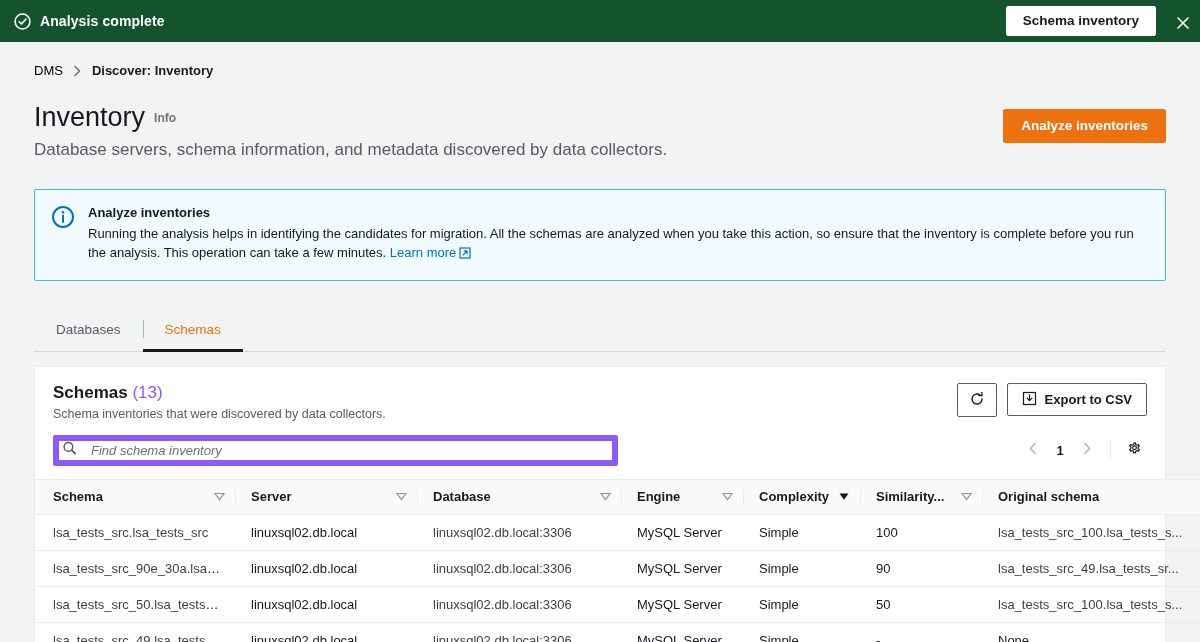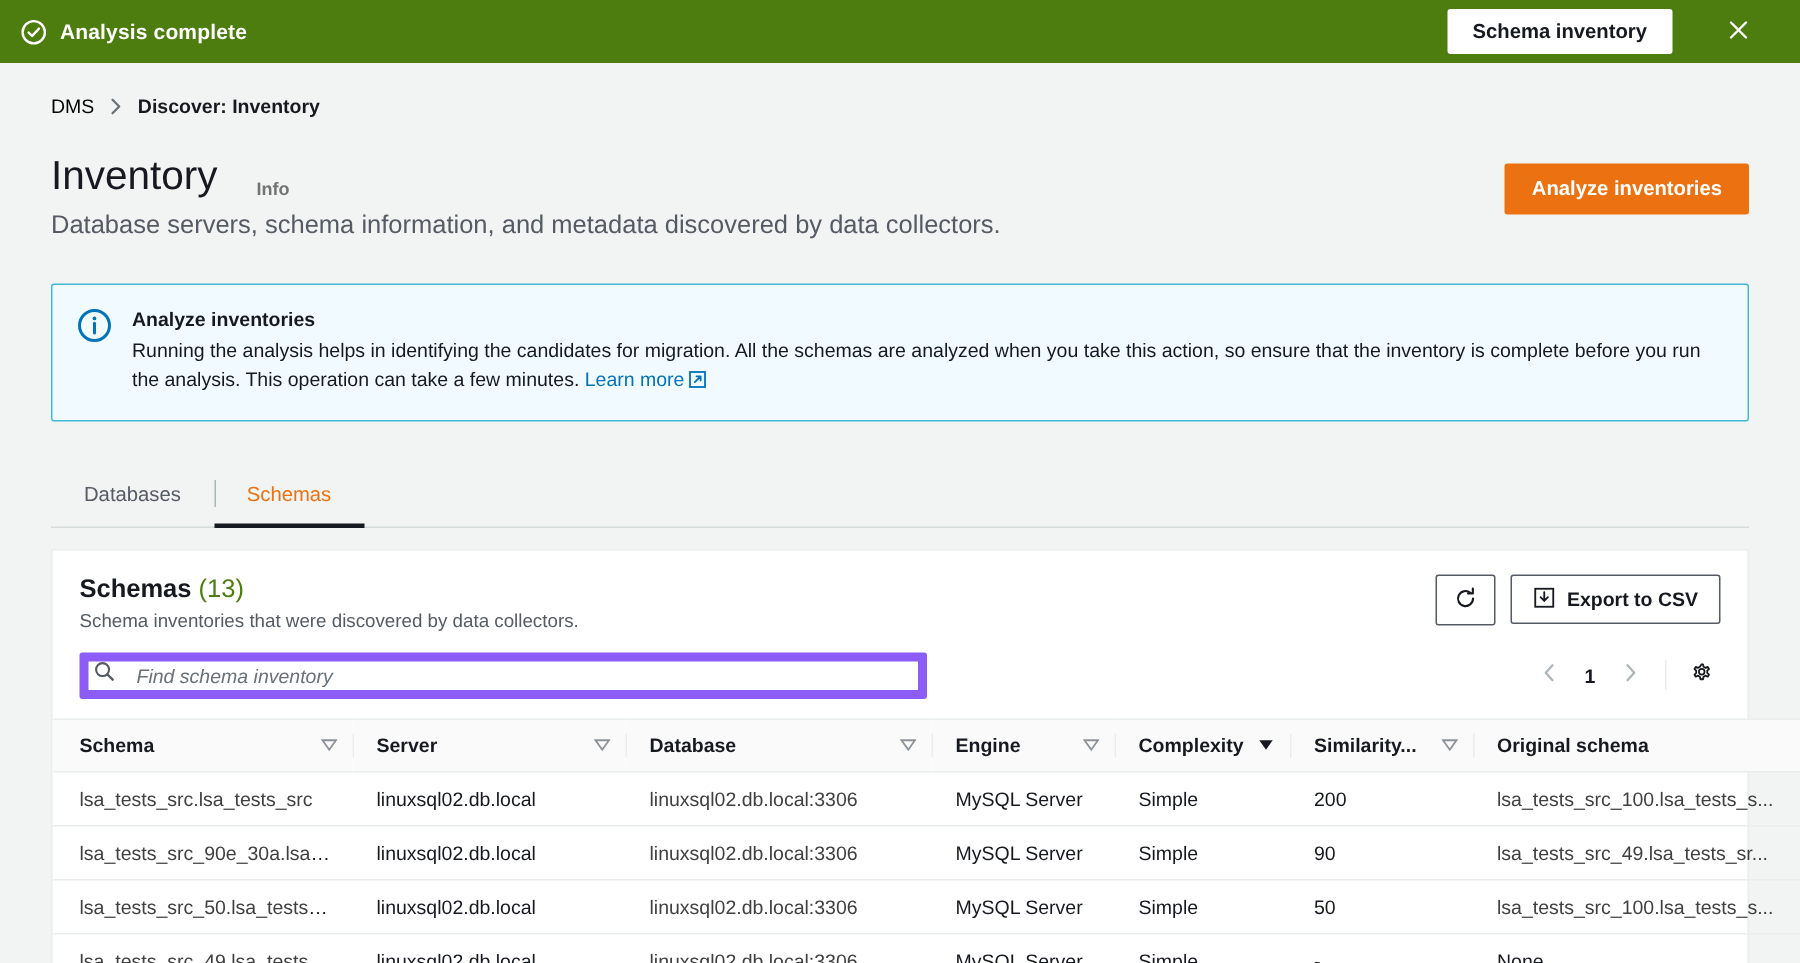--- a/index.html
+++ b/index.html
@@ -8,37 +8,37 @@
     width: 1200px; height: 642px;
     overflow: hidden;
     background: #f2f3f3;
     font-family: "Liberation Sans", sans-serif;
     color: #16191f;
   }
 
   
   .flash-banner {
     height: 42px;
-    background: #4d7c0f;
+    background: #14532d;
     display: flex;
     align-items: center;
-    padding: 0 30px 0 14px;
+    padding: 0 6px 0 14px;
     color: #ffffff;
   }
   .flash-left {
     display: flex; align-items: center; gap: 9px;
     flex: 1 1 auto;
   }
   .flash-text {
     font-size: 14px; font-weight: bold; letter-spacing: .1px;
   }
   .icon-check {
     width: 17px; height: 17px; display: inline-block; flex: none;
   }
-  .flash-right { display: flex; align-items: center; gap: 33px; }
+  .flash-right { display: flex; align-items: flex-end; gap: 16px; }
   .btn-schema-inventory {
     background: #ffffff;
     color: #16191f;
     border: 1px solid #ffffff;
     border-radius: 2px;
     font-family: "Liberation Sans", sans-serif;
     font-size: 13.5px;
     font-weight: bold;
     padding: 7px 16px;
     cursor: pointer;
@@ -60,21 +60,21 @@
     font-size: 13px;
   }
   .bc-link { color: #000000; text-decoration: none; cursor: pointer; }
   .bc-sep { color: #687078; font-size: 13px; display:flex; align-items:center; }
   .bc-current { color: #16191f; font-weight: bold; }
 
   .page-head {
     display: flex; align-items: flex-start; justify-content: space-between;
     margin-top: 24px;
   }
-  .title-row { display: flex; align-items: flex-end; gap: 26px; }
+  .title-row { display: flex; align-items: center; gap: 9px; }
   h1.page-title {
     font-size: 27px; font-weight: normal; margin: 0; line-height: 1.15;
     color: #16191f;
   }
   .info-link {
     color: #737373; font-size: 12px; font-weight: bold;
     text-decoration: none; cursor: pointer;
   }
   .page-desc {
     margin: 7px 0 0 0; font-size: 17px; color: #545b64; text-align: right;
@@ -128,21 +128,21 @@
     margin-top: 14px;
     background: #ffffff;
     border: 1px solid #eaeded;
     border-radius: 2px;
   }
   .card-head {
     display: flex; justify-content: space-between; align-items: flex-start;
     padding: 16px 18px 0 18px;
   }
   .card-title { font-size: 17px; font-weight: bold; color:#16191f; }
-  .card-title .count { font-weight: normal; color: #4d7c0f; margin-top: 18px; }
+  .card-title .count { font-weight: normal; color: #8b5cf6; margin-top: 18px; }
   .card-sub { font-size: 12.5px; color: #545b64; margin-top: 4px; }
   .card-actions { display: flex; gap: 10px; align-items: center; }
   .btn-normal {
     background: #fff; border: 1px solid #545b64; color: #16191f;
     border-radius: 2px; font-family: "Liberation Sans", sans-serif;
     font-size: 13px; font-weight: bold; padding: 7px 14px;
     cursor: pointer; display: flex; align-items: center; gap: 8px;
     line-height: 1;
   }
   .btn-icon-only { padding: 7px 11px; }
@@ -441,21 +441,21 @@
           </th>
         </tr>
       </thead>
       <tbody>
         <tr>
           <td><a class="cell-link">lsa_tests_src.lsa_tests_src</a></td>
           <td>linuxsql02.db.local</td>
           <td><a class="cell-link">linuxsql02.db.local:3306</a></td>
           <td>MySQL Server</td>
           <td>Simple</td>
-          <td>200</td>
+          <td>100</td>
           <td><a class="cell-link">lsa_tests_src_100.lsa_tests_s...</a></td>
         </tr>
         <tr>
           <td><a class="cell-link">lsa_tests_src_90e_30a.lsa_t...</a></td>
           <td>linuxsql02.db.local</td>
           <td><a class="cell-link">linuxsql02.db.local:3306</a></td>
           <td>MySQL Server</td>
           <td>Simple</td>
           <td>90</td>
           <td><a class="cell-link">lsa_tests_src_49.lsa_tests_sr...</a></td>

